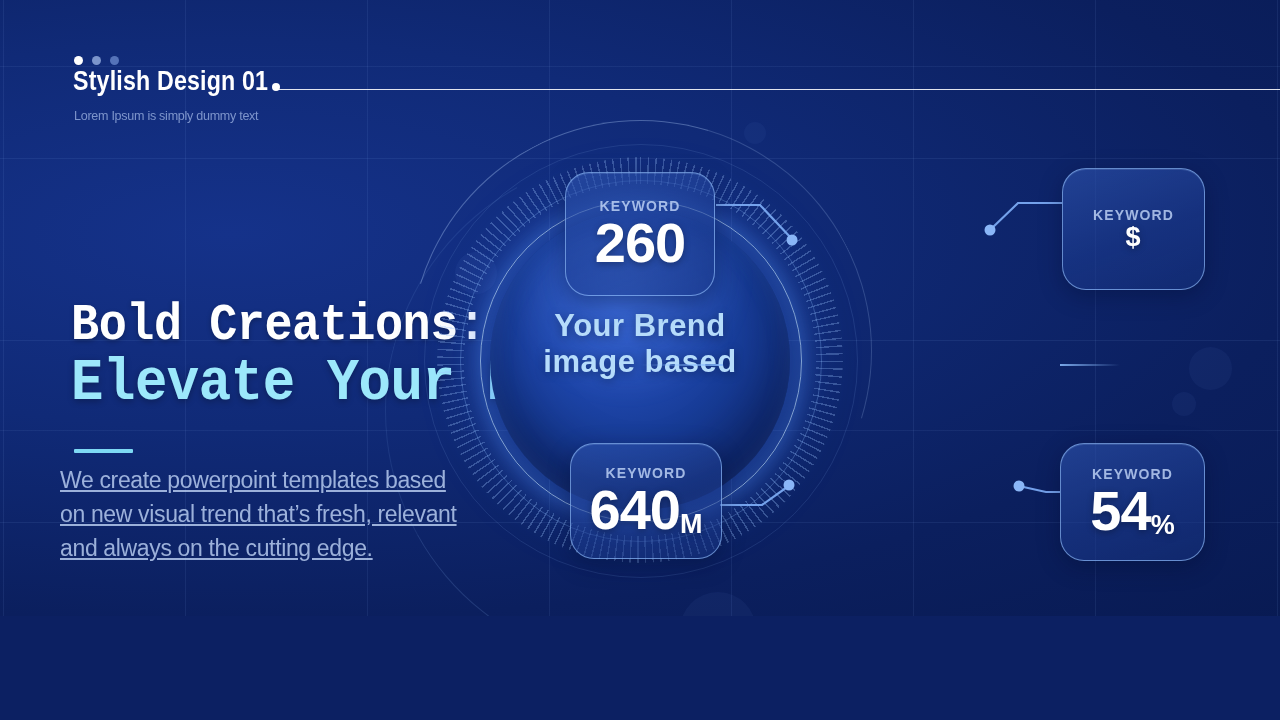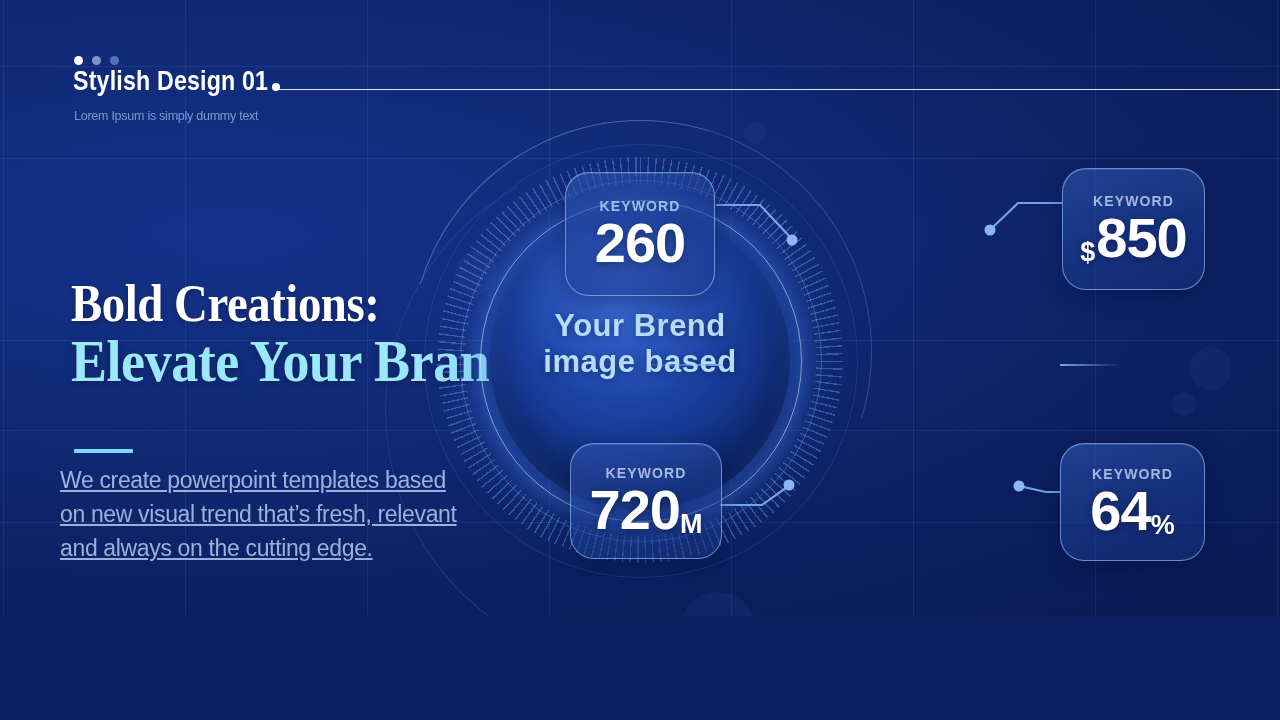--- a/index.html
+++ b/index.html
@@ -56,22 +56,22 @@
     position:absolute;left:279px;right:0;top:89px;height:1.4px;
     background:rgba(255,255,255,.88);
   }
   .header-rule-dot{
     position:absolute;left:272px;top:83px;width:8px;height:8px;border-radius:50%;
     background:#ffffff;
   }
 
   
   .headline{
-    position:absolute;left:71px;top:278px;
-    font-family:Liberation Serif, serif;
+    position:absolute;left:71px;top:300px;
+    font-family:Liberation Mono, monospace;
     font-weight:bold;line-height:.99;letter-spacing:-.5px;
   }
   .headline .l1{
     display:block;font-size:52px;color:#ffffff;
     transform:scaleX(.9);transform-origin:left top;
     text-shadow:0 2px 6px rgba(0,0,0,.28);
   }
   .headline .l2{
     display:block;font-size:60px;color:#9ce8fb;margin-top:3px;
     transform:scaleX(.9);transform-origin:left top;
@@ -246,33 +246,32 @@
     <div class="kw">KEYWORD</div>
     <div class="val">
       <span>260</span>
     </div>
   </div>
 
   <div class="card" style="left:1062px;top:168px;width:143px;height:122px;">
     <div class="kw">KEYWORD</div>
     <div class="val">
       <span class="unit pre">$</span>
-        <span>850</span>
     </div>
   </div>
 
   <div class="card" style="left:570px;top:443px;width:152px;height:116px;">
     <div class="kw">KEYWORD</div>
     <div class="val">
-      <span>720</span>
+      <span>640</span>
         <span class="unit">M</span>
     </div>
   </div>
 
   <div class="card" style="left:1060px;top:443px;width:145px;height:118px;">
     <div class="kw">KEYWORD</div>
     <div class="val">
-      <span>64</span>
+      <span>54</span>
         <span class="unit">%</span>
     </div>
   </div>
 
 </div>
 
 </body></html>

